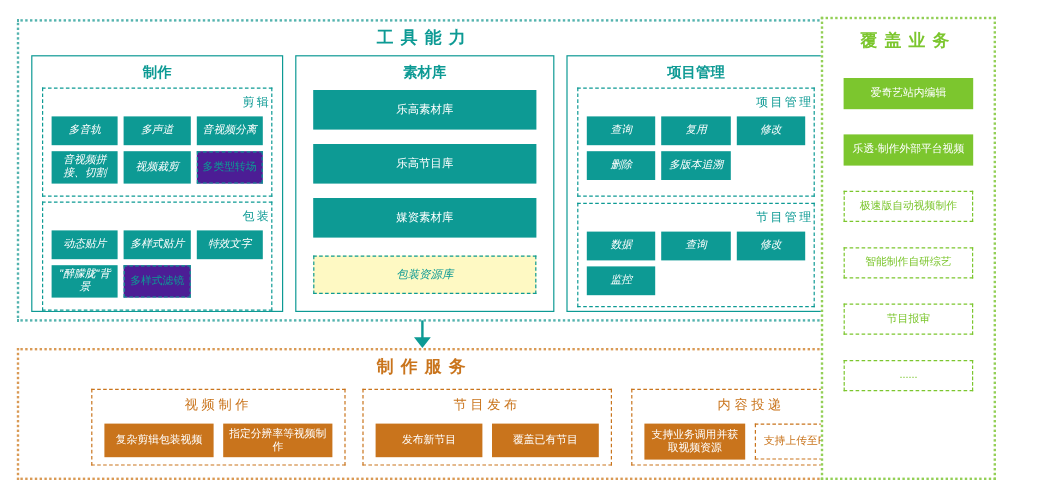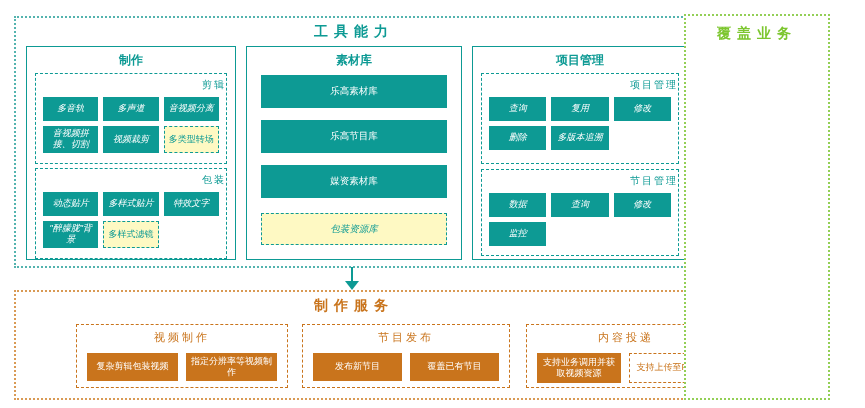--- a/index.html
+++ b/index.html
@@ -24,21 +24,21 @@
 
   
   .group{position:absolute;border:1px dashed #0d9a94;background:#fff;}
   .group-title{text-align:right;font-size:10px;color:#0d9a94;padding-top:4px;letter-spacing:2px;}
 
   .grid3{display:grid;grid-template-columns:repeat(3,1fr);gap:5px;padding:5px 7px 7px;
     grid-auto-rows:minmax(24px,auto);}
   .cell{display:flex;align-items:center;justify-content:center;text-align:center;
     font-size:9px;line-height:1.25;padding:2px 2px;}
   .cell.solid{background:#0d9a94;color:#fff;font-style:italic;}
-  .cell.outline{border:1px dashed #0d9a94;color:#0d9a94;background:#fef9c3;}
+  .cell.outline{border:1px dashed #0d9a94;color:#0d9a94;background:#4c1d95;}
 
   
   .bars{position:absolute;top:28px;left:14px;right:14px;display:flex;flex-direction:column;gap:12px;}
   .bar{height:33px;display:flex;align-items:center;justify-content:center;
     font-size:9.5px;background:#0d9a94;color:#fff;}
   .bar.outline{height:30px;margin-top:3px;background:#fef9c3;color:#0d9a94;border:1px dashed #0d9a94;font-style:italic;}
 
   
   .ogroup{position:absolute;border:1px dashed #c9741c;background:#fff;margin-left:44px;}
   .ogroup-title{text-align:center;font-size:11px;color:#c9741c;letter-spacing:3px;padding-top:5px;}
@@ -164,15 +164,23 @@
         <div class="ocell outline">支持上传至FTP等</div>
       </div>
     </div>
   </div>
 
   <div class="conn right-line"></div>
   <div class="conn right-head"></div>
 
   <div class="panel green" style="left:684px;top:14px;width:142px;height:382px;">
     <div class="panel-title">覆盖业务</div>
+    <div class="ritems">
+      <div class="ritem solid">爱奇艺站内编辑</div>
+      <div class="ritem solid">乐透·制作外部平台视频</div>
+      <div class="ritem outline">极速版自动视频制作</div>
+      <div class="ritem outline">智能制作自研综艺</div>
+      <div class="ritem outline">节目报审</div>
+      <div class="ritem outline">......</div>
+    </div>
   </div>
 
 </div>
 
 </body></html>

